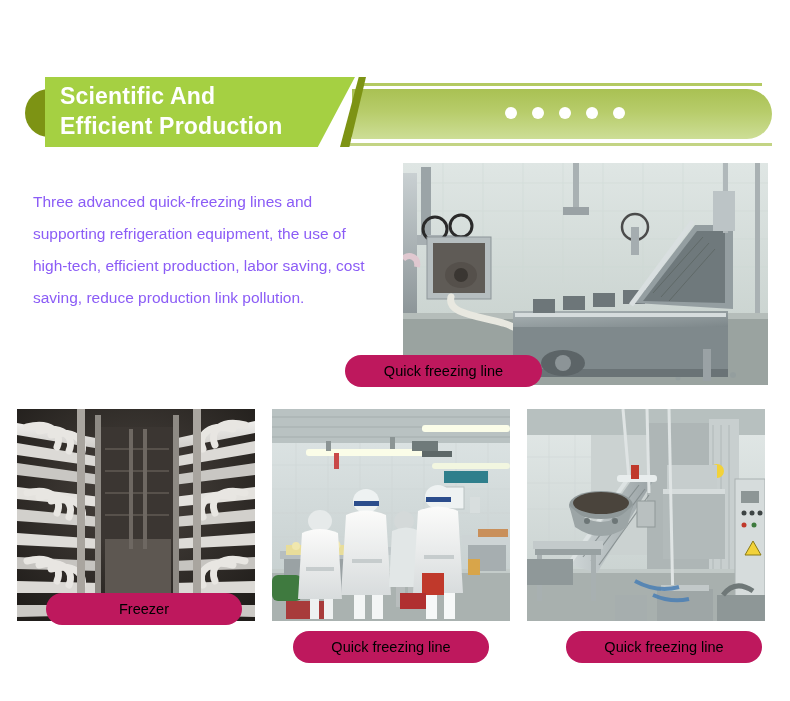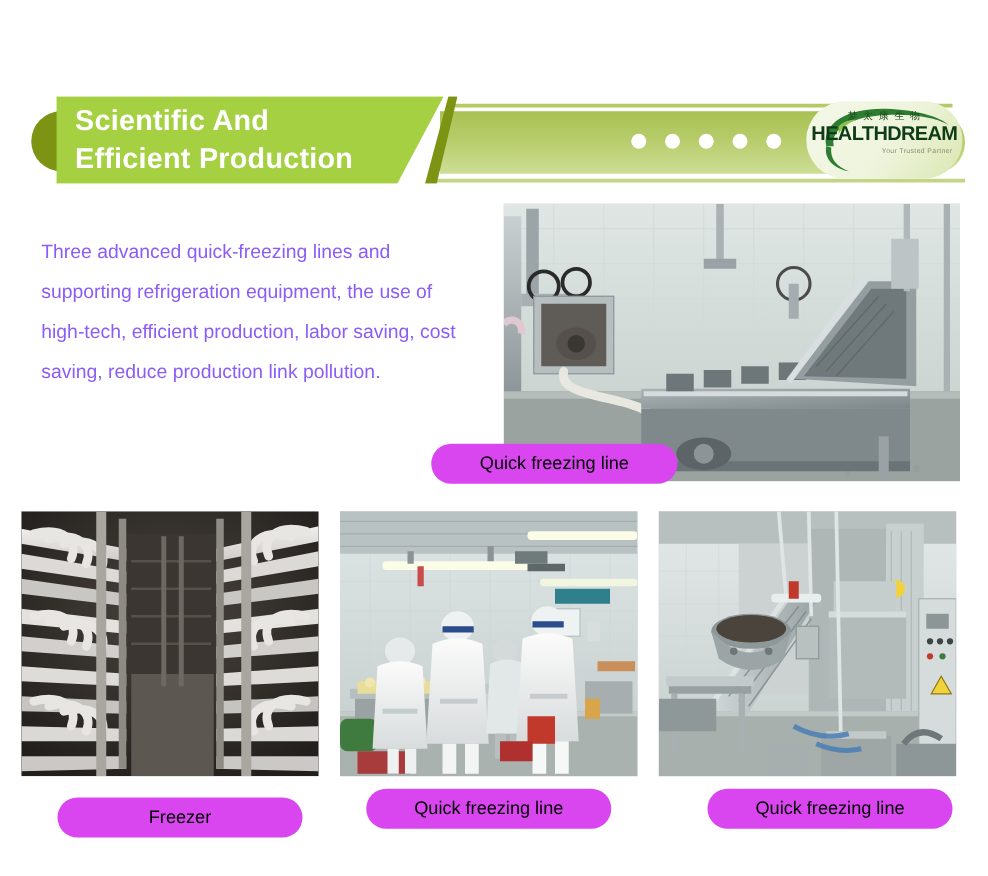--- a/index.html
+++ b/index.html
@@ -207,31 +207,31 @@
     left: 527px;
     top: 409px;
     width: 238px;
     height: 212px;
   }
   .photo svg { display: block; width: 100%; height: 100%; }
 
   
   .caption-pill {
     position: absolute;
-    background: #d946ef;
+    background: #be185d;
     border-radius: 16px;
     color: #000000;
     font-size: 14.5px;
     display: flex;
     align-items: center;
     justify-content: center;
     height: 32px;
   }
   #caption-top { left: 345px; top: 355px; width: 197px; }
-  #caption-bl  { left: 46px;  top: 638px; width: 196px; }
+  #caption-bl  { left: 46px;  top: 593px; width: 196px; }
   #caption-bm  { left: 293px; top: 631px; width: 196px; }
   #caption-br  { left: 566px; top: 631px; width: 196px; }
 </style>
 </head>
 <body>
 
 <div id="header-banner">
 
   <div id="banner-circle"></div>
 
@@ -246,31 +246,20 @@
 Efficient Production</div>
 
   <div id="banner-dots">
     <span class="banner-dot"></span>
     <span class="banner-dot"></span>
     <span class="banner-dot"></span>
     <span class="banner-dot"></span>
     <span class="banner-dot"></span>
   </div>
 
-  <div id="logo">
-    <div id="logo-oval"></div>
-    <svg id="logo-swoosh" viewBox="0 0 116 56">
-      <path d="M14 34 C10 14, 34 3, 62 4 C86 5, 104 10, 112 17 C100 10, 80 8, 62 9 C38 10, 17 18, 20 34 Z" fill="#2e7d32"></path>
-      <path d="M14 34 C12 44, 20 52, 32 54 C22 50, 17 44, 18 35 Z" fill="#2e7d32"></path>
-      <path d="M24 18 C28 14, 34 12, 38 13 C32 15, 27 19, 24 24 Z" fill="#8bc34a"></path>
-    </svg>
-    <div id="logo-cn">梦 太 康 生 物</div>
-    <div id="logo-name">HEALTHDREAM</div>
-    <div id="logo-tagline">Your Trusted Partner</div>
-  </div>
 </div>
 
 <p id="body-text">Three advanced quick-freezing lines and supporting refrigeration equipment, the use of high-tech, efficient production, labor saving, cost saving, reduce production link pollution.</p>
 
 <div class="photo" id="photo-top">
   <svg viewBox="0 0 365 222" preserveAspectRatio="none">
     <defs>
       <linearGradient id="wallg" x1="0" y1="0" x2="0" y2="1">
         <stop offset="0" stop-color="#dfe6e4"></stop>
           <stop offset="1" stop-color="#c3cdc9"></stop>

